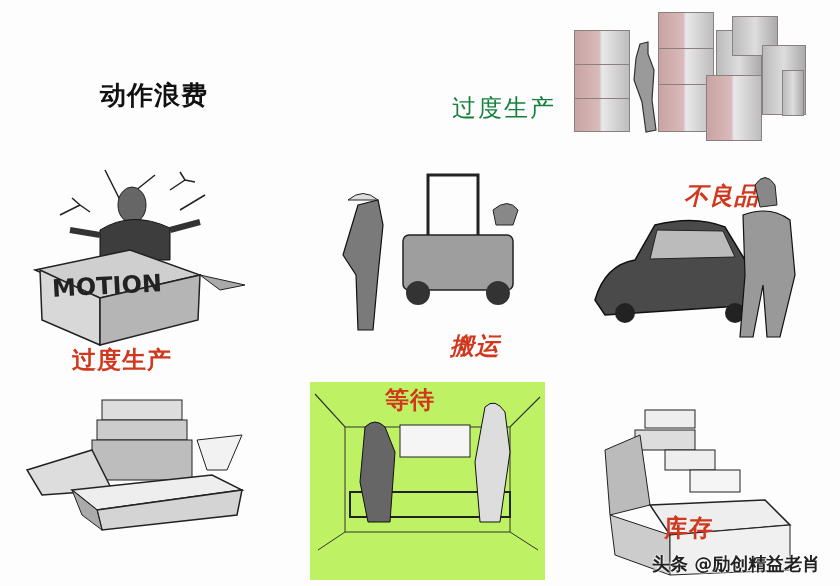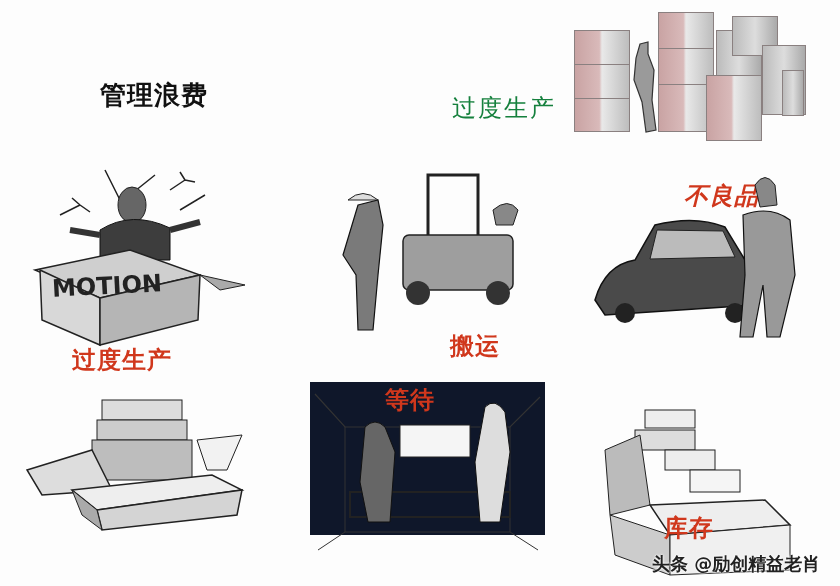--- a/index.html
+++ b/index.html
@@ -2,28 +2,28 @@
 <html><head>
 <meta charset="utf-8">
 <style>
   html, body { margin:0; padding:0; }
   body { width:840px; height:586px; background:#fdfdfd; position:relative; overflow:hidden; font-family:"DejaVu Sans", sans-serif; }
   .abs { position:absolute; }
   .title { left:100px; top:78px; font-size:26px; font-weight:bold; color:#111; letter-spacing:1px; }
   .label-red { color:#d0371c; font-weight:bold; font-size:24px; letter-spacing:1px; }
   .label-grey { color:#15803d; font-size:24px; letter-spacing:2px;margin-left:8px; }
   .cube { position:absolute; border:1px solid #8a8080; background:linear-gradient(90deg,#c9a3a3 0%,#d9baba 45%,#e9e9e9 50%,#bdbdbd 100%); box-sizing:border-box; }
-  .panel { left:310px; top:382px; width:235px; height:153px; background:#0f172a; }
+  .panel { left:310px; top:382px; width:235px; height:198px; background:#bef264; }
   .watermark { left:624px; top:552px; font-size:18px; color:#222; font-weight:bold; text-shadow:0 0 2px #fff,0 0 3px #fff;margin-left:28px; }
   svg { position:absolute; overflow:visible; }
 </style>
 </head>
 <body>
 
-<div class="abs title">管理浪费</div>
+<div class="abs title">动作浪费</div>
 
 <div class="abs label-grey" style="left:444px; top:92px;">过度生产</div>
 <div class="abs" style="left:570px; top:0; width:260px; height:145px;">
   <div class="cube" style="left:4px; top:30px; width:56px; height:36px;"></div>
   <div class="cube" style="left:4px; top:64px; width:56px; height:36px;"></div>
   <div class="cube" style="left:4px; top:98px; width:56px; height:34px;"></div>
   <div class="cube" style="left:88px; top:12px; width:56px; height:38px;"></div>
   <div class="cube" style="left:88px; top:48px; width:56px; height:38px;"></div>
   <div class="cube" style="left:88px; top:84px; width:56px; height:48px;"></div>
   <div class="cube" style="left:146px; top:30px; width:46px; height:50px; background:linear-gradient(90deg,#bbb,#ddd,#aaa);"></div>
@@ -59,21 +59,21 @@
   <svg width="230" height="175">
     <rect x="110" y="10" width="50" height="80" fill="none" stroke="#222" stroke-width="3"></rect>
     <rect x="85" y="70" width="110" height="55" rx="6" fill="#9e9e9e" stroke="#222" stroke-width="1.5"></rect>
     <circle cx="100" cy="128" r="12" fill="#333"></circle>
     <circle cx="180" cy="128" r="12" fill="#333"></circle>
     <path d="M40 40 L60 35 L65 60 L60 110 L55 165 L40 165 L38 110 L25 90 Z" fill="#7a7a7a" stroke="#111" stroke-width="1.2"></path>
     <path d="M30 35 Q45 22 60 35 Z" fill="#ddd" stroke="#222"></path>
     <path d="M175 45 Q190 32 200 45 L195 60 L178 60 Z" fill="#888" stroke="#222"></path>
   </svg>
 </div>
-<div class="abs label-red" style="left:450px; top:330px; ">搬运</div>
+<div class="abs label-red" style="left:450px; top:330px; font-style:italic;">搬运</div>
 
 <div class="abs label-red" style="left:640px; top:180px; font-style:italic;margin-left:44px;">不良品</div>
 <div class="abs" style="left:585px; top:165px; width:250px; height:180px;">
   <svg width="250" height="180">
     <path d="M10 135 Q20 100 50 95 L70 60 Q110 50 140 62 L160 95 Q175 110 170 140 L20 150 Z" fill="#4a4a4a" stroke="#111" stroke-width="1.5"></path>
     <path d="M72 65 L138 66 L150 92 L65 94 Z" fill="#bbb" stroke="#222"></path>
     <circle cx="40" cy="148" r="10" fill="#222"></circle>
     <circle cx="150" cy="148" r="10" fill="#222"></circle>
     <path d="M170 20 Q180 5 190 20 L192 40 L175 42 Z" fill="#888" stroke="#222"></path>
     <path d="M158 50 Q185 40 205 55 L210 110 L195 172 L182 172 L178 120 L168 172 L155 172 L160 110 Z" fill="#999" stroke="#111" stroke-width="1.2"></path>

